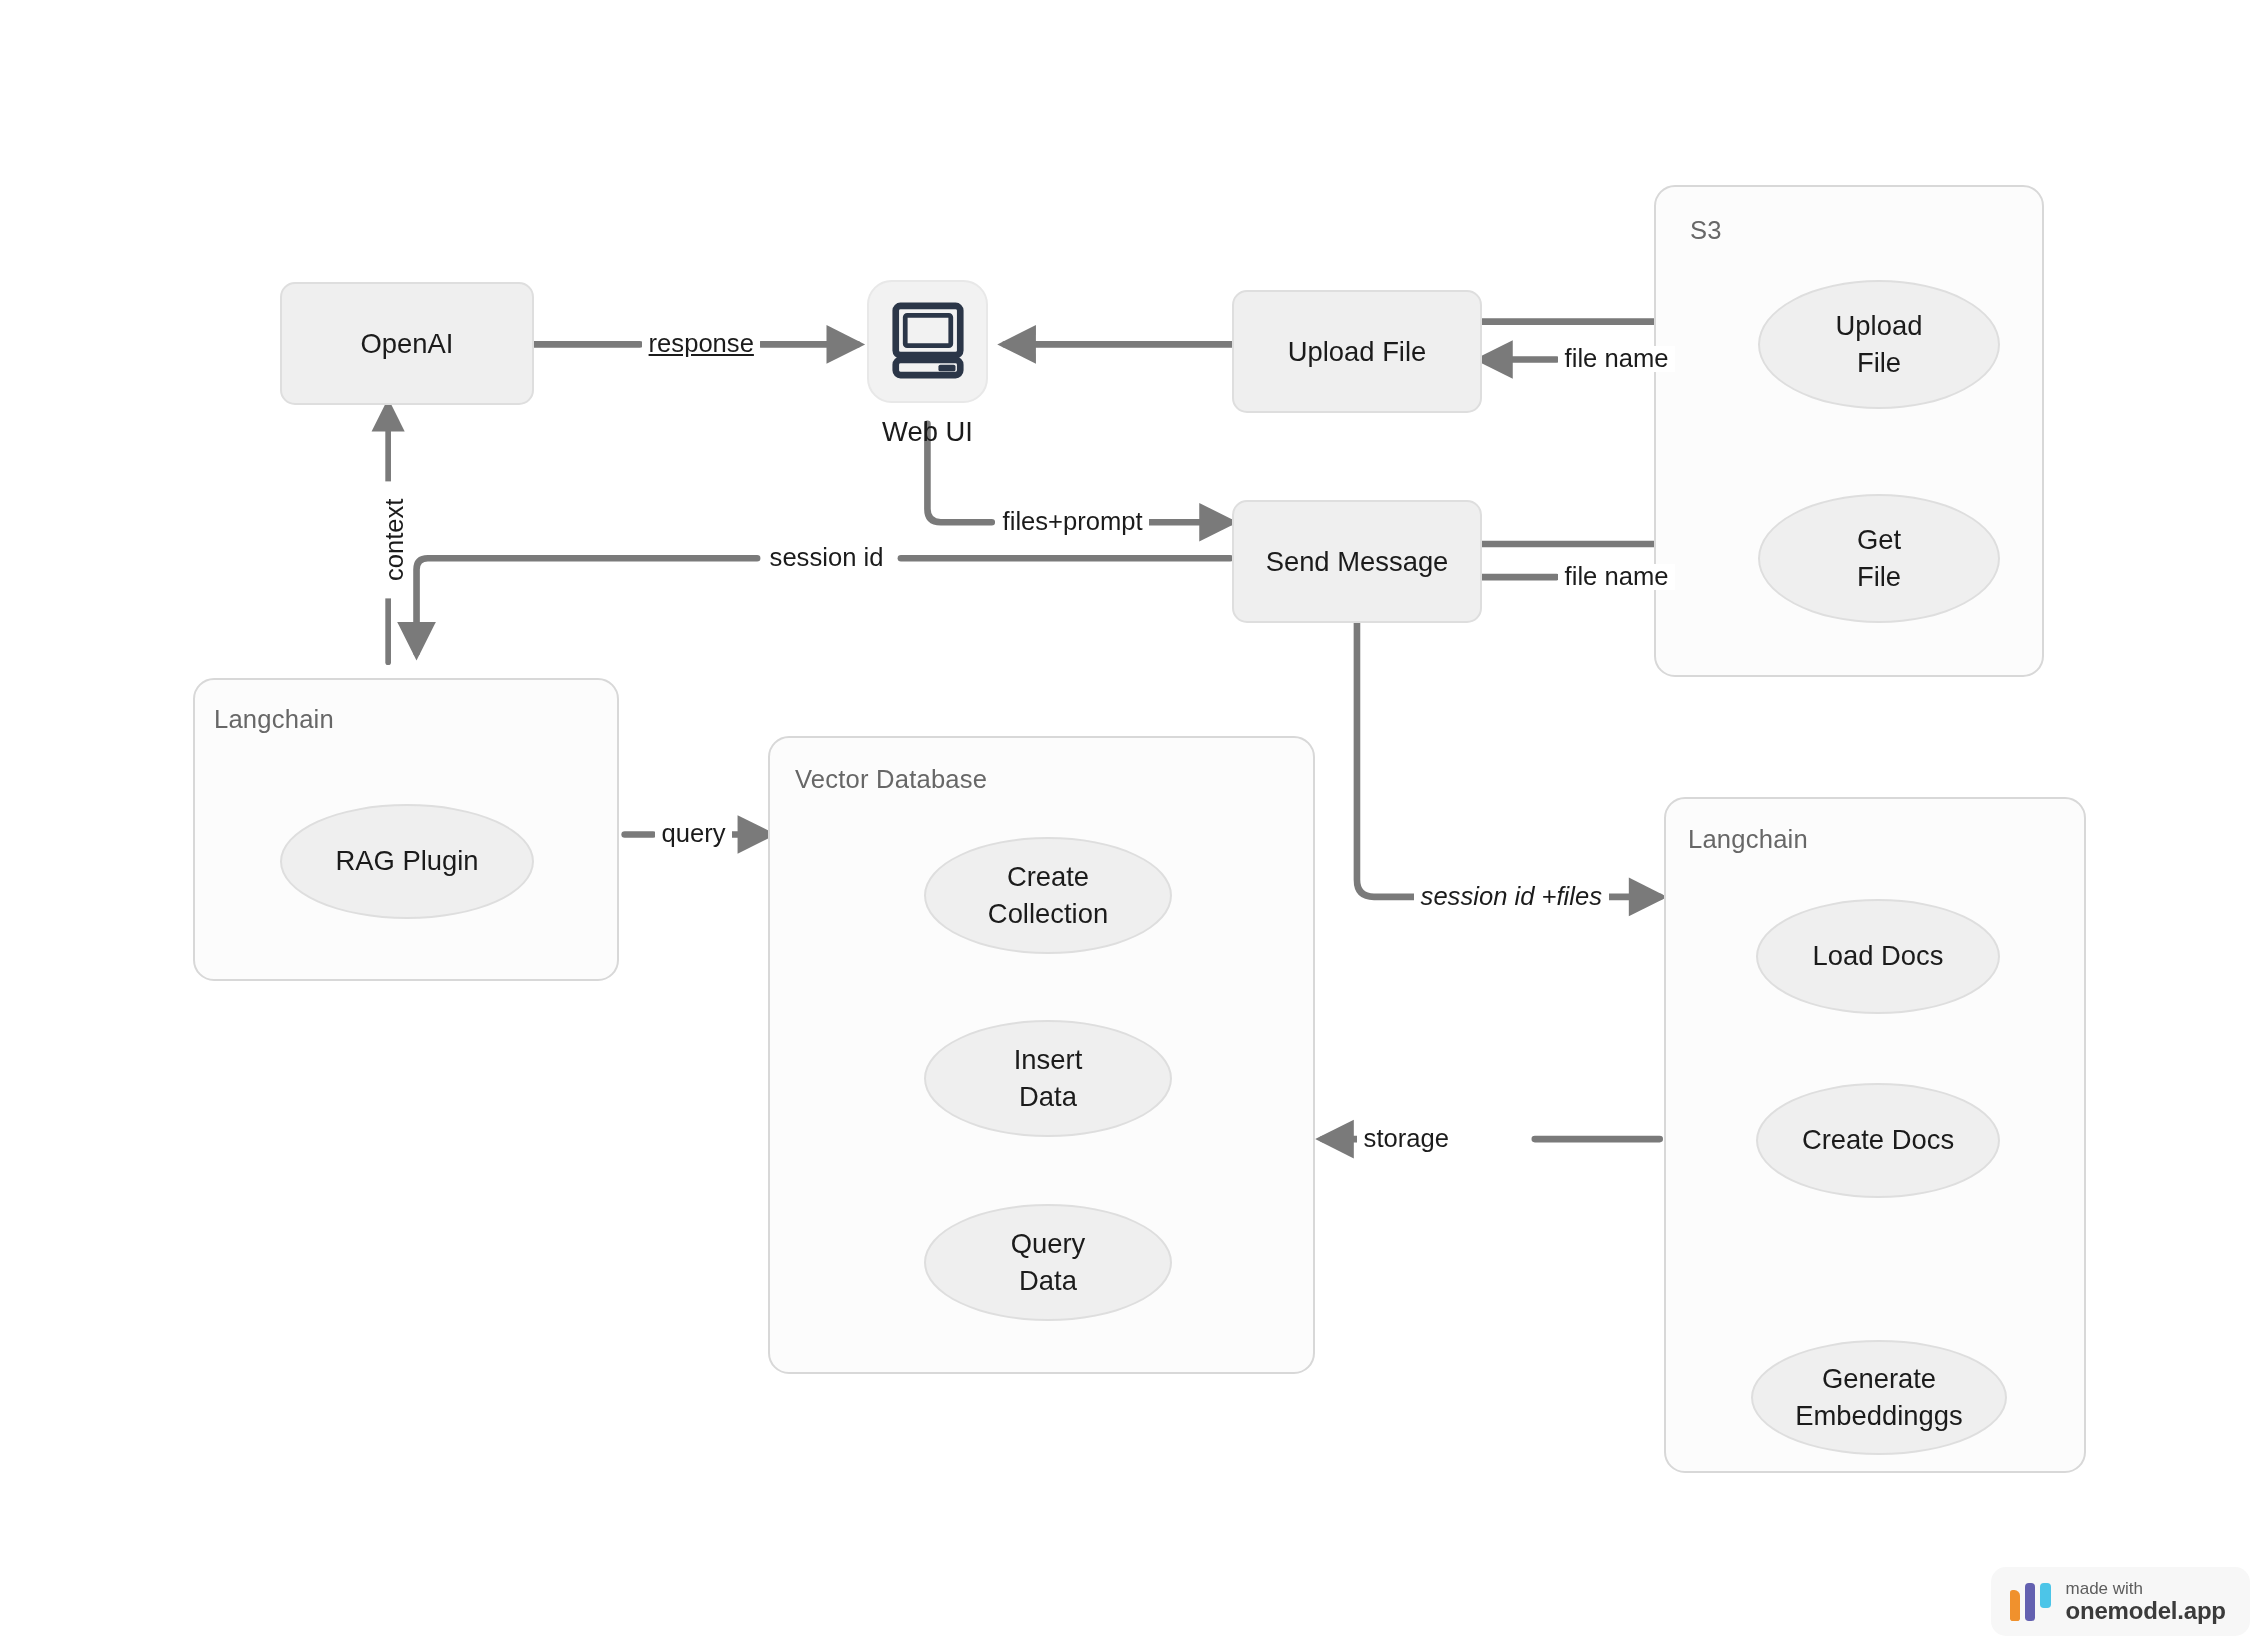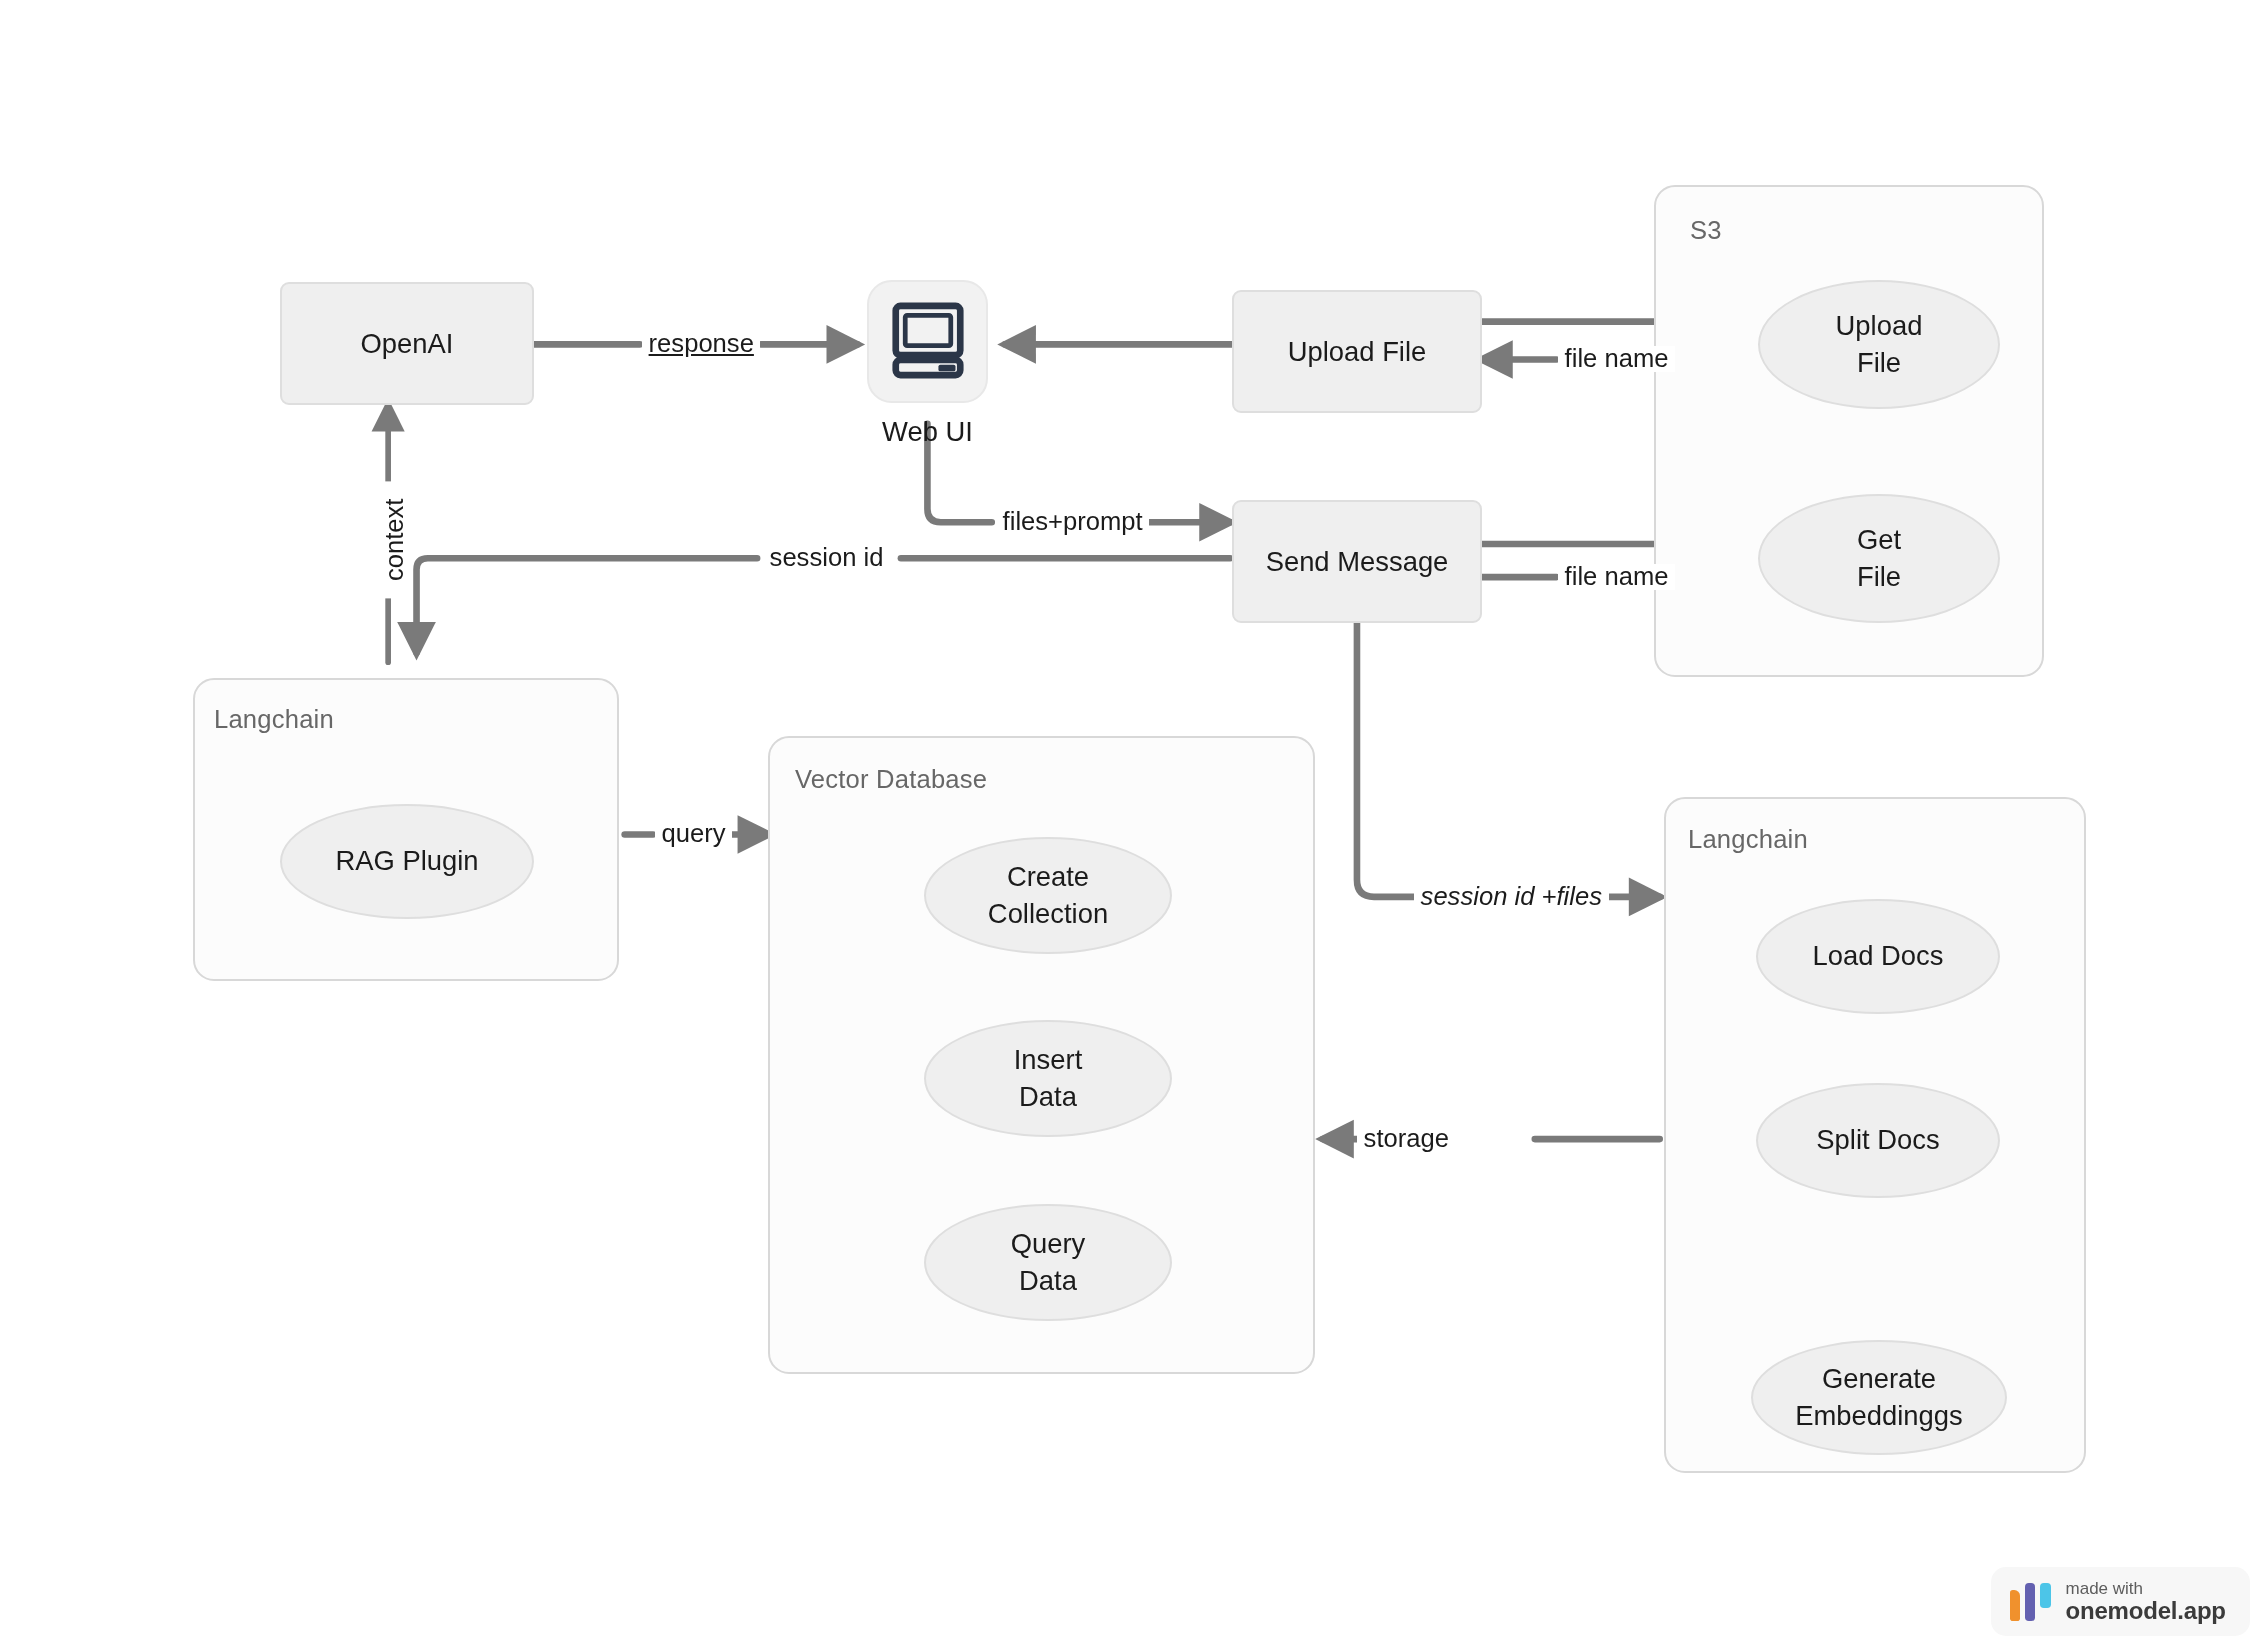--- a/index.html
+++ b/index.html
@@ -42,21 +42,21 @@
     color: #676767;
     letter-spacing: 0.2px;
     white-space: nowrap;
   }
 
   
   .node-box {
     position: absolute;
     background: #efefef;
     border: 2.8px solid #dedede;
-    border-radius: 9px;
+    border-radius: 15px;
     box-sizing: border-box;
     display: flex;
     align-items: center;
     justify-content: center;
     color: #1b1b1b;
     font-size: 27.4px;
     white-space: nowrap;
   }
 
   
@@ -228,21 +228,21 @@
   </div>
 
   <div class="group" style="left:1664px; top:797px; width:422px; height:676px;"></div>
   <div class="group-title" style="left:1688px; top:825px;">Langchain</div>
 
   <div class="node-ellipse" style="left:1756px; top:899px; width:244px; height:115px;">
     <span>Load Docs</span>
   </div>
 
   <div class="node-ellipse" style="left:1756px; top:1083px; width:244px; height:115px;">
-    <span>Split Docs</span>
+    <span>Create Docs</span>
   </div>
 
   <div class="node-ellipse" style="left:1751px; top:1340px; width:256px; height:115px;">
     <span>Generate</span>
     <span>Embeddinggs</span>
   </div>
 
   <div class="node-box" style="left:280px; top:282px; width:254px; height:123px;">
     <span>OpenAI</span>
   </div>

